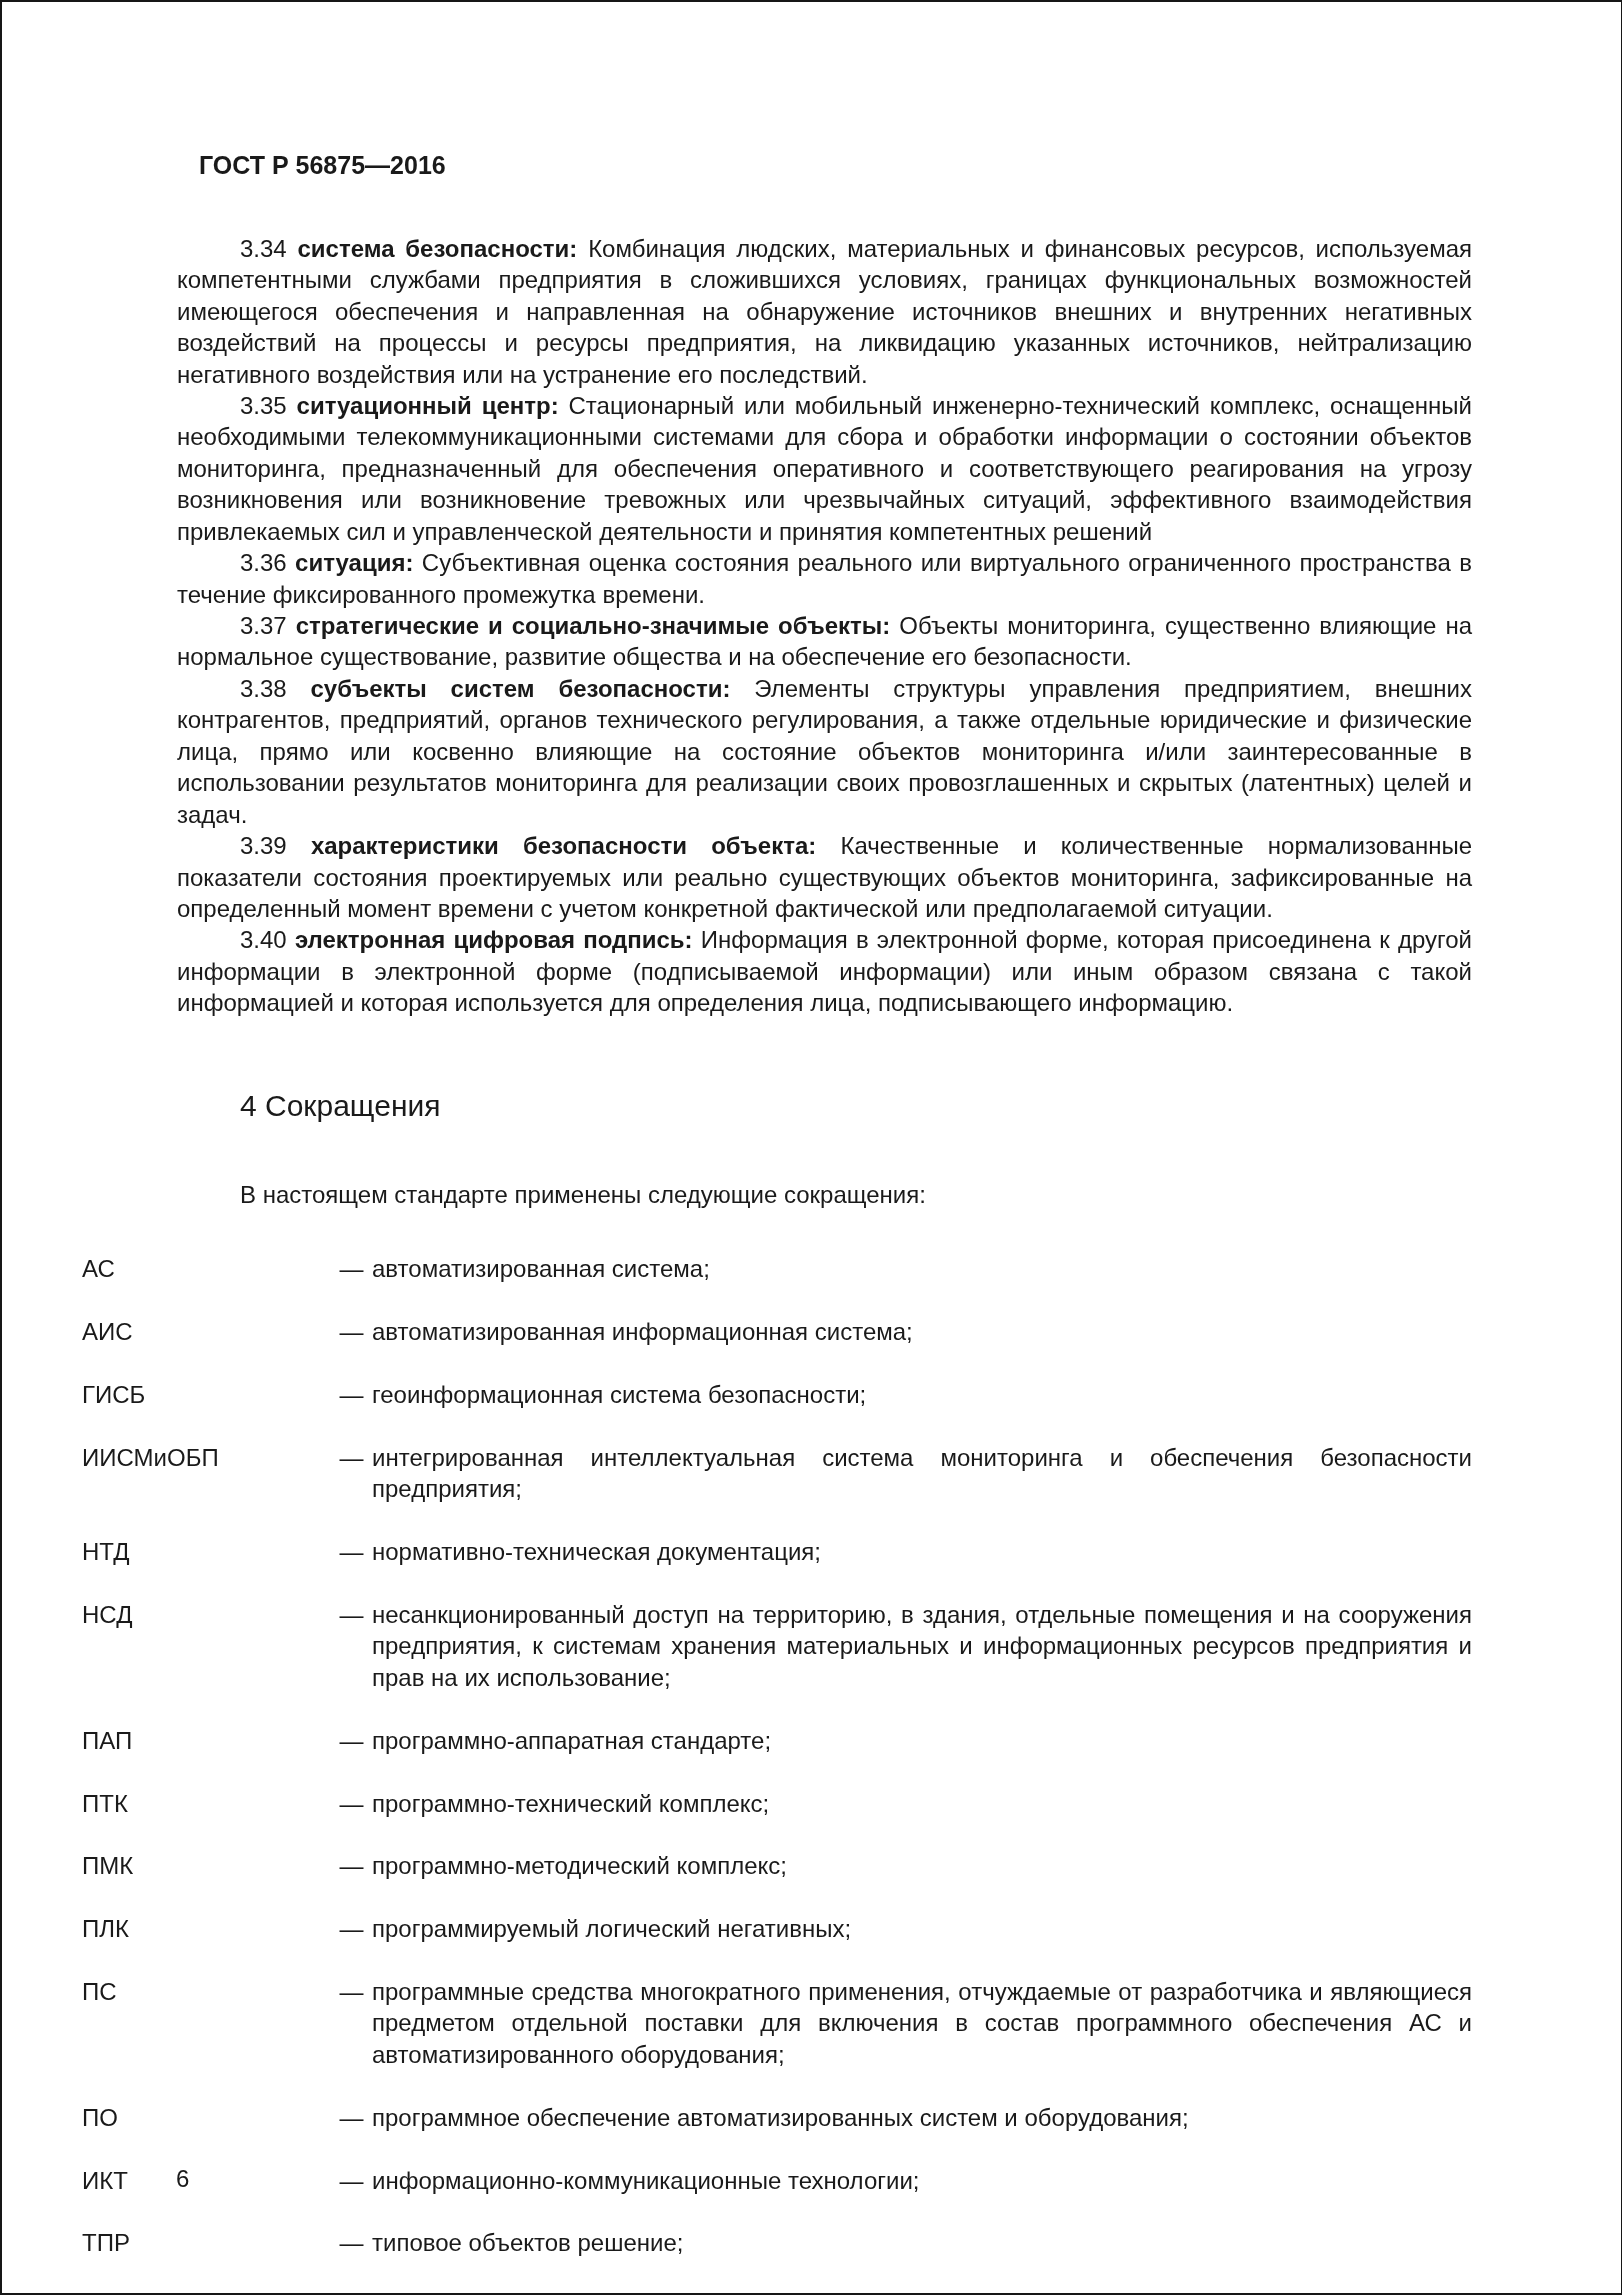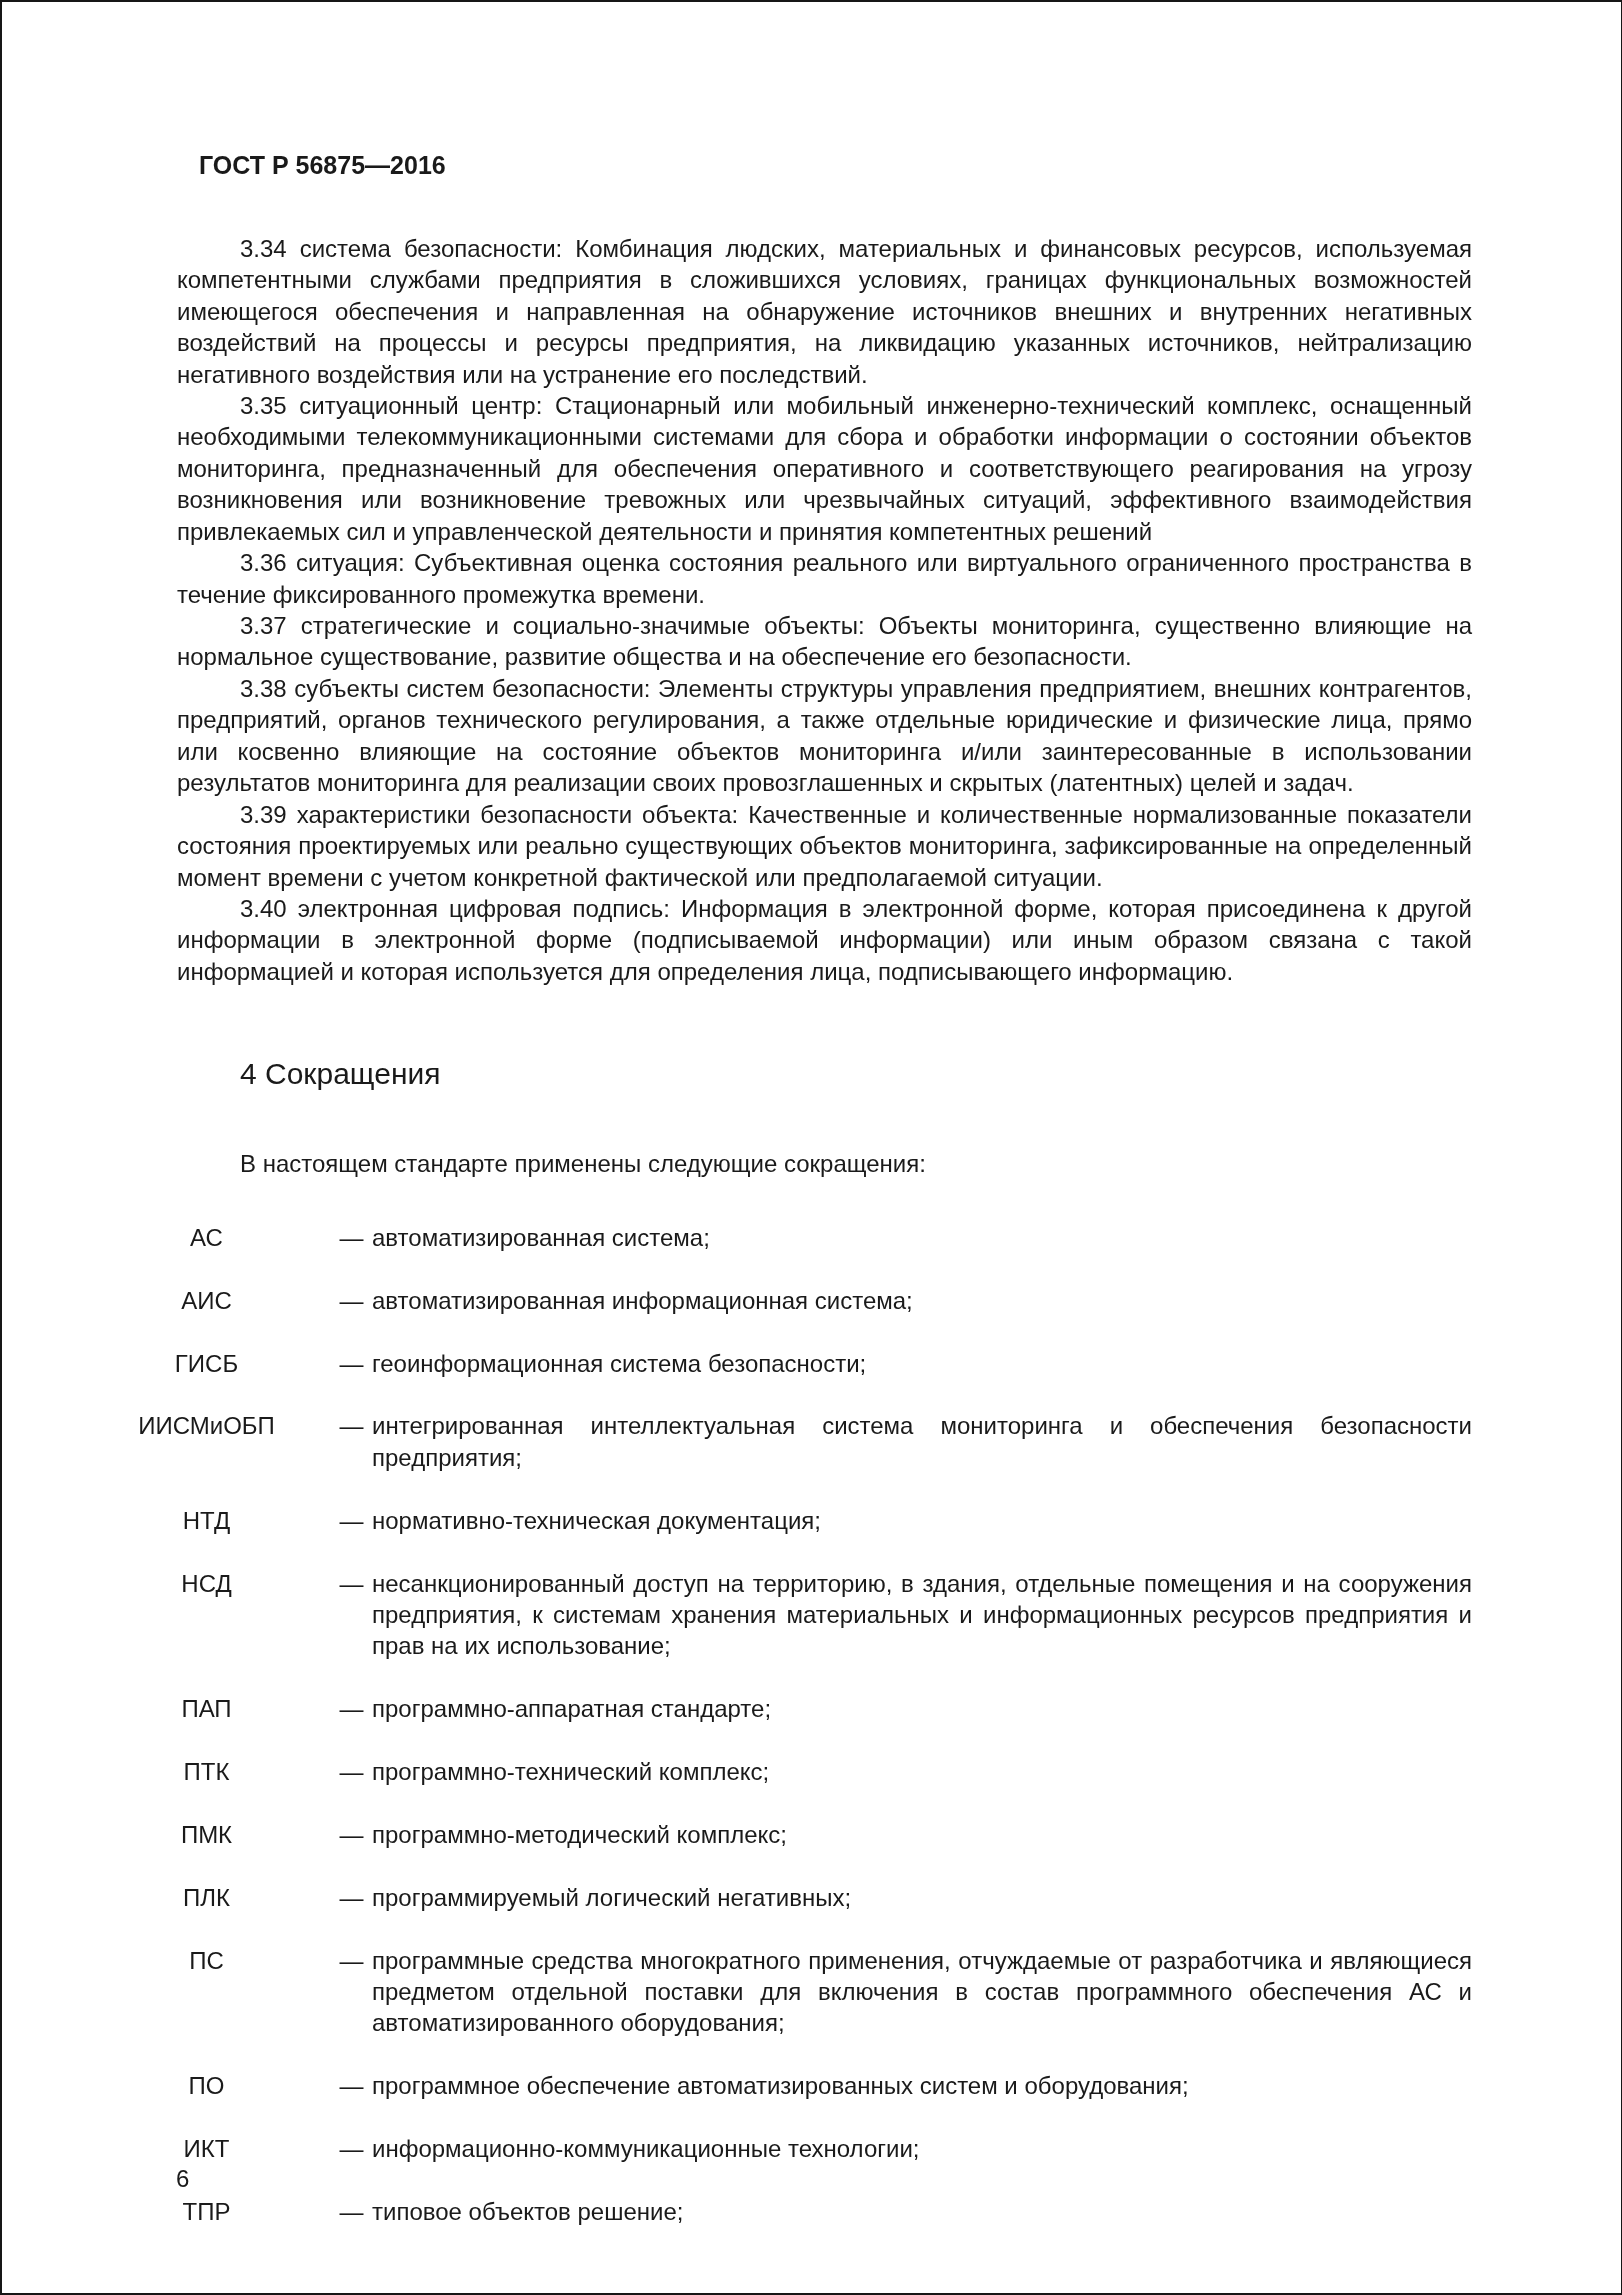--- a/index.html
+++ b/index.html
@@ -25,42 +25,42 @@
     font-size: 25px;
     margin: 0 0 51px 22px;
   }
   .def-block p {
     margin: 0;
     text-align: justify;
     text-indent: 63px;
     hyphens: auto;
     -webkit-hyphens: auto;
   }
-  .def-term { font-weight: normal; }
+  .def-term { font-weight: bold; }
   .section-heading {
     font-size: 30px;
     font-weight: normal;
     margin: 67px 0 54px 0;
     padding-left: 63px;
   }
   .abbr-intro {
     margin: 0 0 26px 0;
     text-indent: 63px;
   }
   .abbr-list {
     margin-left: -95px; 
   }
   .abbr-row {
     display: flex;
     align-items: baseline;
     margin-bottom: 14.4px;
   }
   .abbr-term {
     flex: 0 0 249px;
-    text-align: center;
+    text-align: left;
     white-space: nowrap;
   }
   .abbr-dash {
     flex: 0 0 auto;
     margin: 0 8.5px;
   }
   .abbr-def {
     flex: 1 1 auto;
     text-align: justify;
     hyphens: auto;

